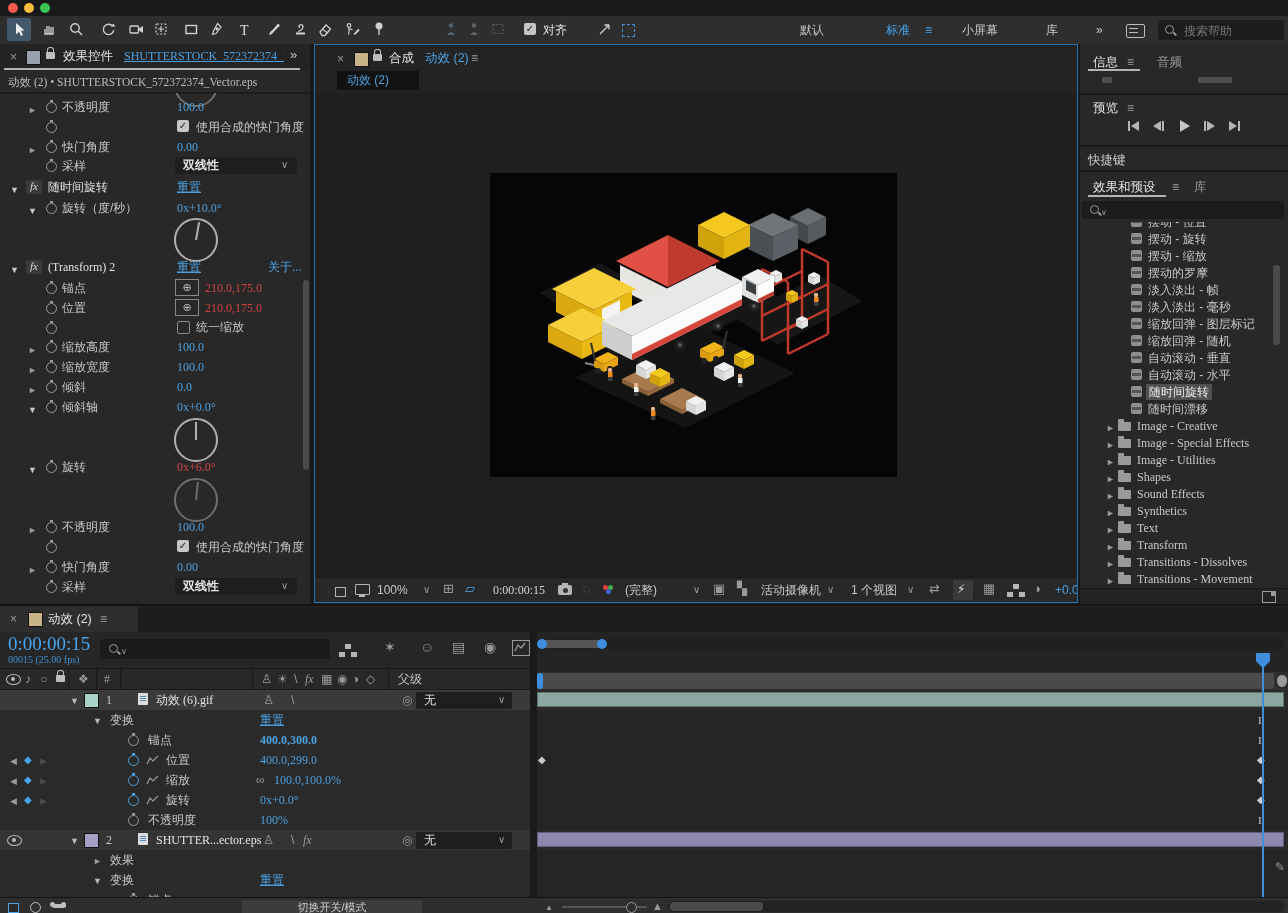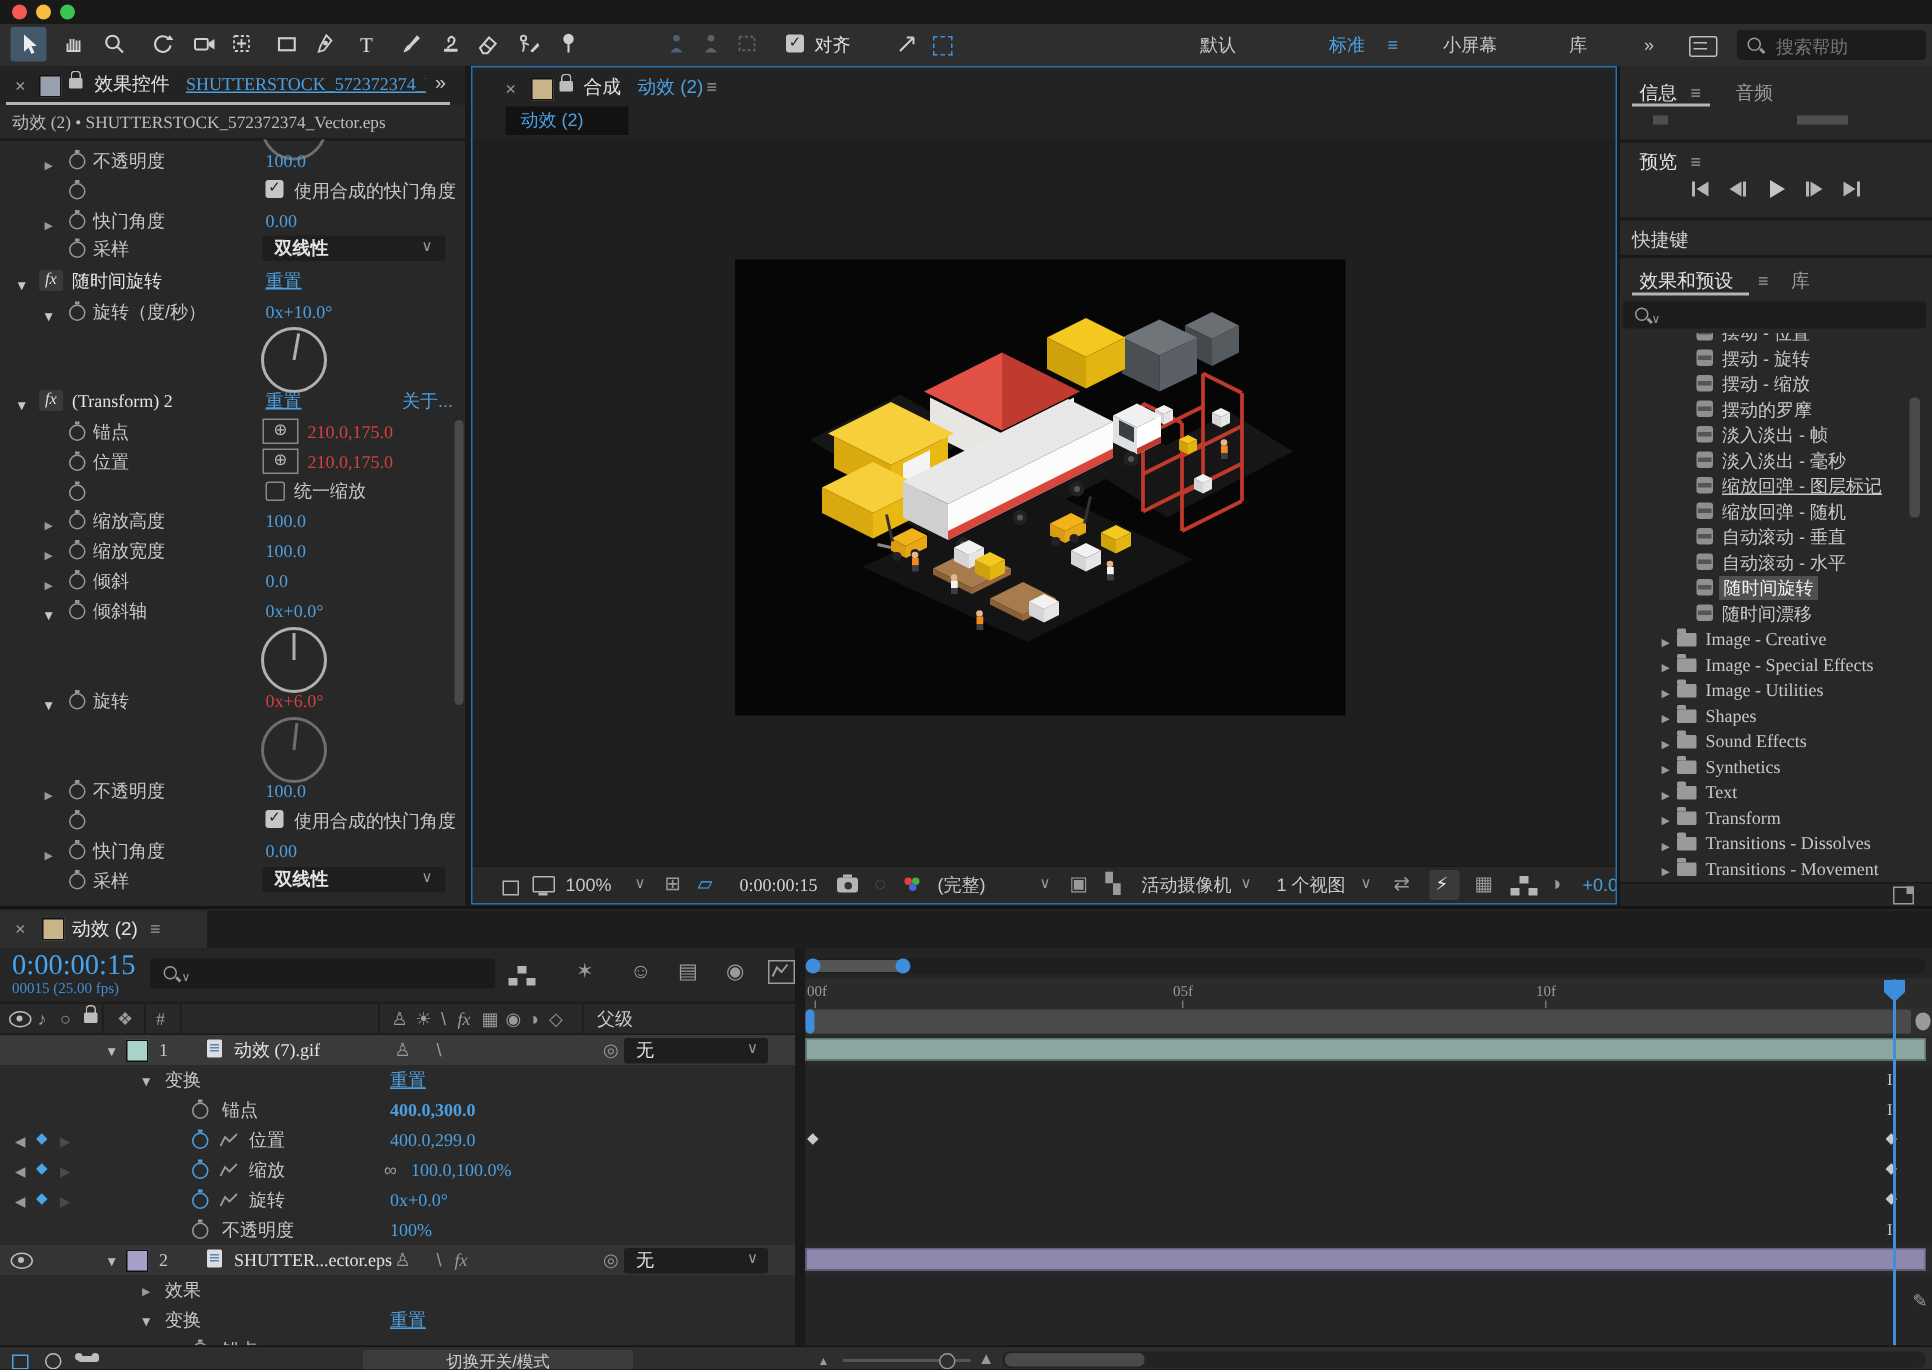--- a/index.html
+++ b/index.html
@@ -559,21 +559,21 @@
       <div class="p" style="left:0;top:59px;width:208px;height:17px;">
           <span class="p pri" style="left:51px;top:3px;"></span>
           <span class="p t" style="left:68px;top:2px;">淡入淡出 - 帧</span>
         </div>
       <div class="p" style="left:0;top:76px;width:208px;height:17px;">
           <span class="p pri" style="left:51px;top:3px;"></span>
           <span class="p t" style="left:68px;top:2px;">淡入淡出 - 毫秒</span>
         </div>
       <div class="p" style="left:0;top:93px;width:208px;height:17px;">
           <span class="p pri" style="left:51px;top:3px;"></span>
-          <span class="p t" style="left:68px;top:2px;text-decoration:underline;">缩放回弹 - 图层标记</span>
+          <span class="p t" style="left:68px;top:2px;">缩放回弹 - 图层标记</span>
         </div>
       <div class="p" style="left:0;top:110px;width:208px;height:17px;">
           <span class="p pri" style="left:51px;top:3px;"></span>
           <span class="p t" style="left:68px;top:2px;">缩放回弹 - 随机</span>
         </div>
       <div class="p" style="left:0;top:127px;width:208px;height:17px;">
           <span class="p pri" style="left:51px;top:3px;"></span>
           <span class="p t" style="left:68px;top:2px;">自动滚动 - 垂直</span>
         </div>
       <div class="p" style="left:0;top:144px;width:208px;height:17px;">
@@ -694,21 +694,21 @@
       <span class="p" style="left:120px;top:0;width:1px;height:20px;background:#1a1a1a;"></span>
       <span class="p" style="left:252px;top:0;width:1px;height:20px;background:#1a1a1a;"></span>
       <span class="p" style="left:388px;top:0;width:1px;height:20px;background:#1a1a1a;"></span>
     </div>
 
     <div class="p" style="left:0;top:84px;width:530px;height:20px;background:#3a3a3a;border-bottom:1px solid #232323;">
       <span class="p t" style="left:70px;top:4px;font-size:9px;color:#bbb;">▼</span>
       <span class="p chip" style="left:84px;top:3px;background:#a9d3c9;"></span>
       <span class="p t ser" style="left:106px;top:3px;">1</span>
       <span class="p doc" style="left:138px;top:3px;"></span>
-      <span class="p t w ser" style="left:156px;top:3px;">动效 (7).gif</span>
+      <span class="p t w ser" style="left:156px;top:3px;">动效 (6).gif</span>
       <span class="p t dim" style="left:263px;top:3px;">♙</span>
       <span class="p t dim" style="left:291px;top:3px;">\</span>
       <span class="p t dim" style="left:402px;top:3px;">◎</span>
       <div class="p dd" style="left:416px;top:2px;width:96px;">
         <span class="p t w" style="left:8px;top:1px;">无</span>
         <span class="p t dim" style="left:82px;top:1px;font-size:10px;">∨</span>
       </div>
     </div>
 
     <div class="p" style="left:0;top:104px;width:530px;height:20px;background:#2a2a2a;border-bottom:1px solid #232323;">
@@ -802,28 +802,20 @@
     <span class="p" style="left:530px;top:26px;width:7px;height:265px;background:#1a1a1a;"></span>
 
     <div class="p" style="left:537px;top:26px;width:751px;height:265px;background:#242424;">
 
       <div class="p" style="left:0;top:7px;width:747px;height:10px;background:#1e1e1e;border-radius:5px;">
         <span class="p" style="left:4px;top:1px;width:62px;height:8px;background:#555;border-radius:4px;"></span>
         <span class="p" style="left:0;top:0;width:10px;height:10px;background:#3f8edc;border-radius:50%;"></span>
         <span class="p" style="left:60px;top:0;width:10px;height:10px;background:#3f8edc;border-radius:50%;"></span>
       </div>
 
-      <div class="p" style="left:0;top:20px;width:751px;height:20px;background:#2b2b2b;border-bottom:1px solid #1a1a1a;">
-        <span class="p t dim ser" style="left:1px;top:3px;font-size:10px;">00f</span>
-        <span class="p t dim ser" style="left:245px;top:3px;font-size:10px;">05f</span>
-        <span class="p t dim ser" style="left:487px;top:3px;font-size:10px;">10f</span>
-        <span class="p" style="left:6px;top:15px;width:1px;height:5px;background:#777;"></span>
-        <span class="p" style="left:251px;top:15px;width:1px;height:5px;background:#777;"></span>
-        <span class="p" style="left:493px;top:15px;width:1px;height:5px;background:#777;"></span>
-      </div>
 
       <div class="p" style="left:0;top:40px;width:751px;height:18px;background:#2e2e2e;">
         <span class="p" style="left:0;top:1px;width:737px;height:16px;background:#4a4a4a;border-radius:2px;"></span>
         <span class="p" style="left:0;top:1px;width:6px;height:16px;background:#3f8edc;border-radius:3px;"></span>
         <span class="p shield" style="left:740px;top:3px;"></span>
       </div>
 
       <div class="p" style="left:0;top:58px;width:751px;height:20px;border-bottom:1px solid #1e1e1e;background:#2a2a2a;">
         <span class="p" style="left:0;top:2px;width:747px;height:15px;background:#8ca7a1;border:1px solid #5e736e;box-sizing:border-box;"></span>
       </div>

